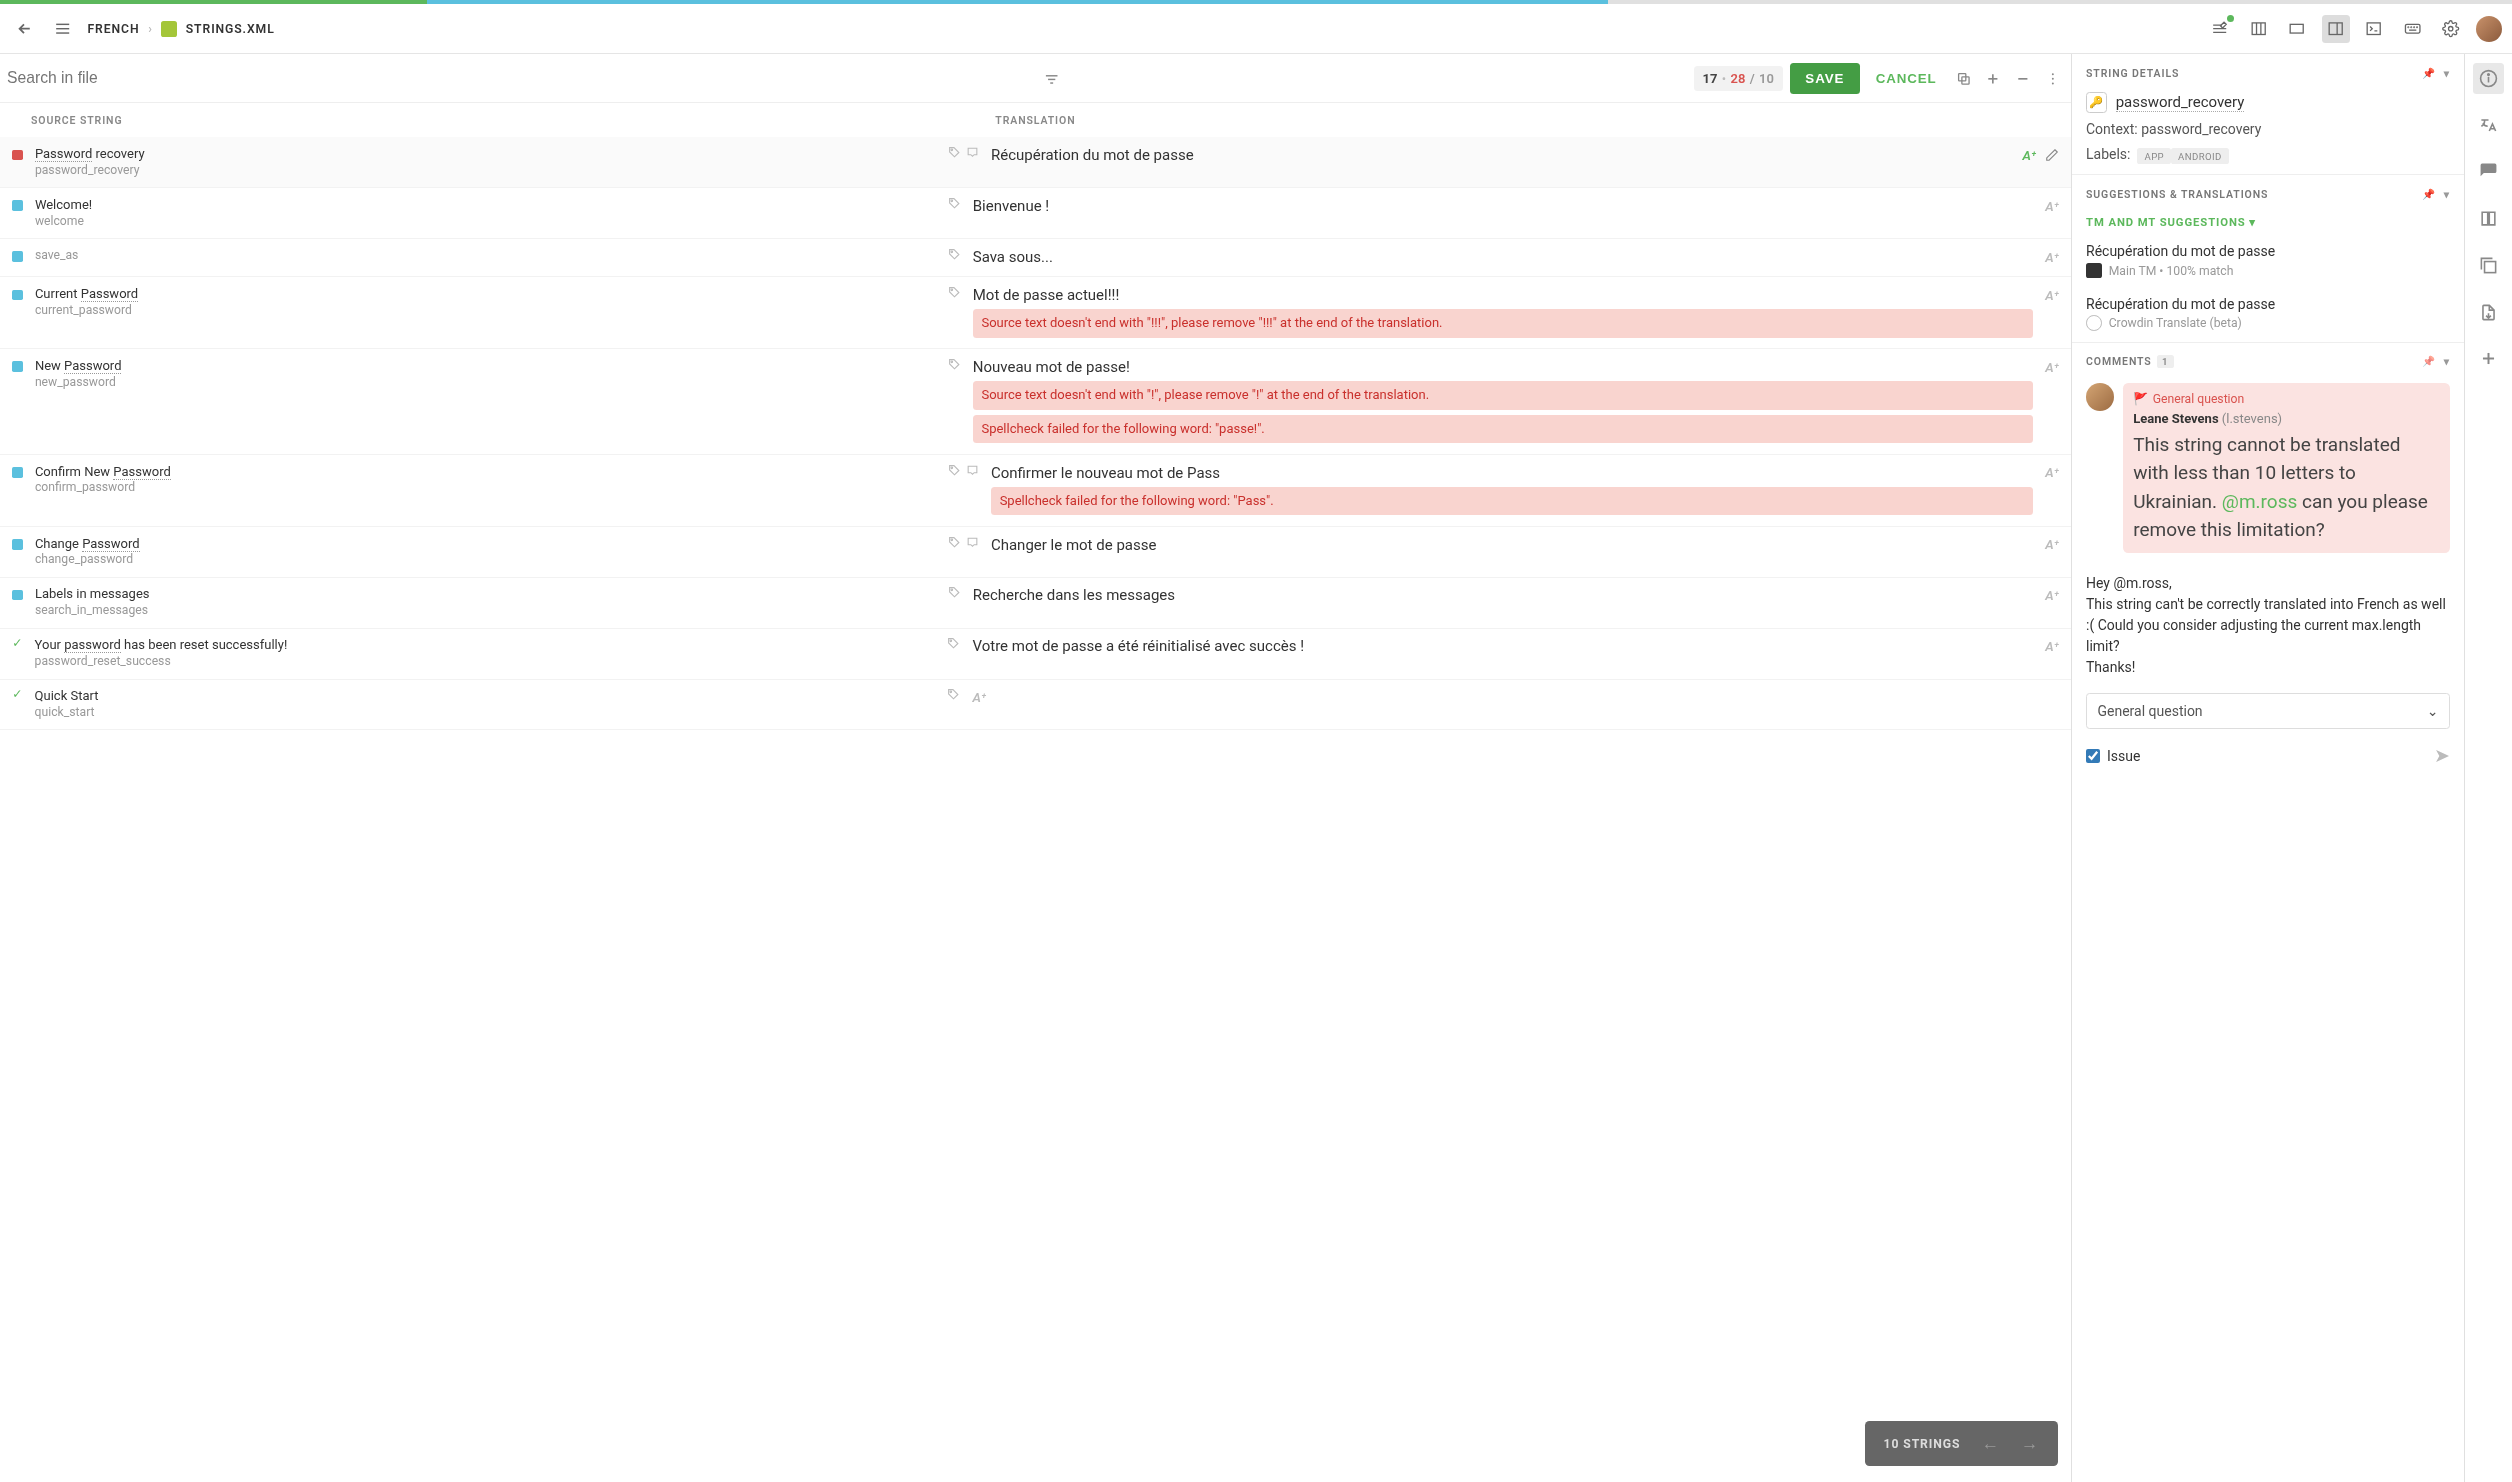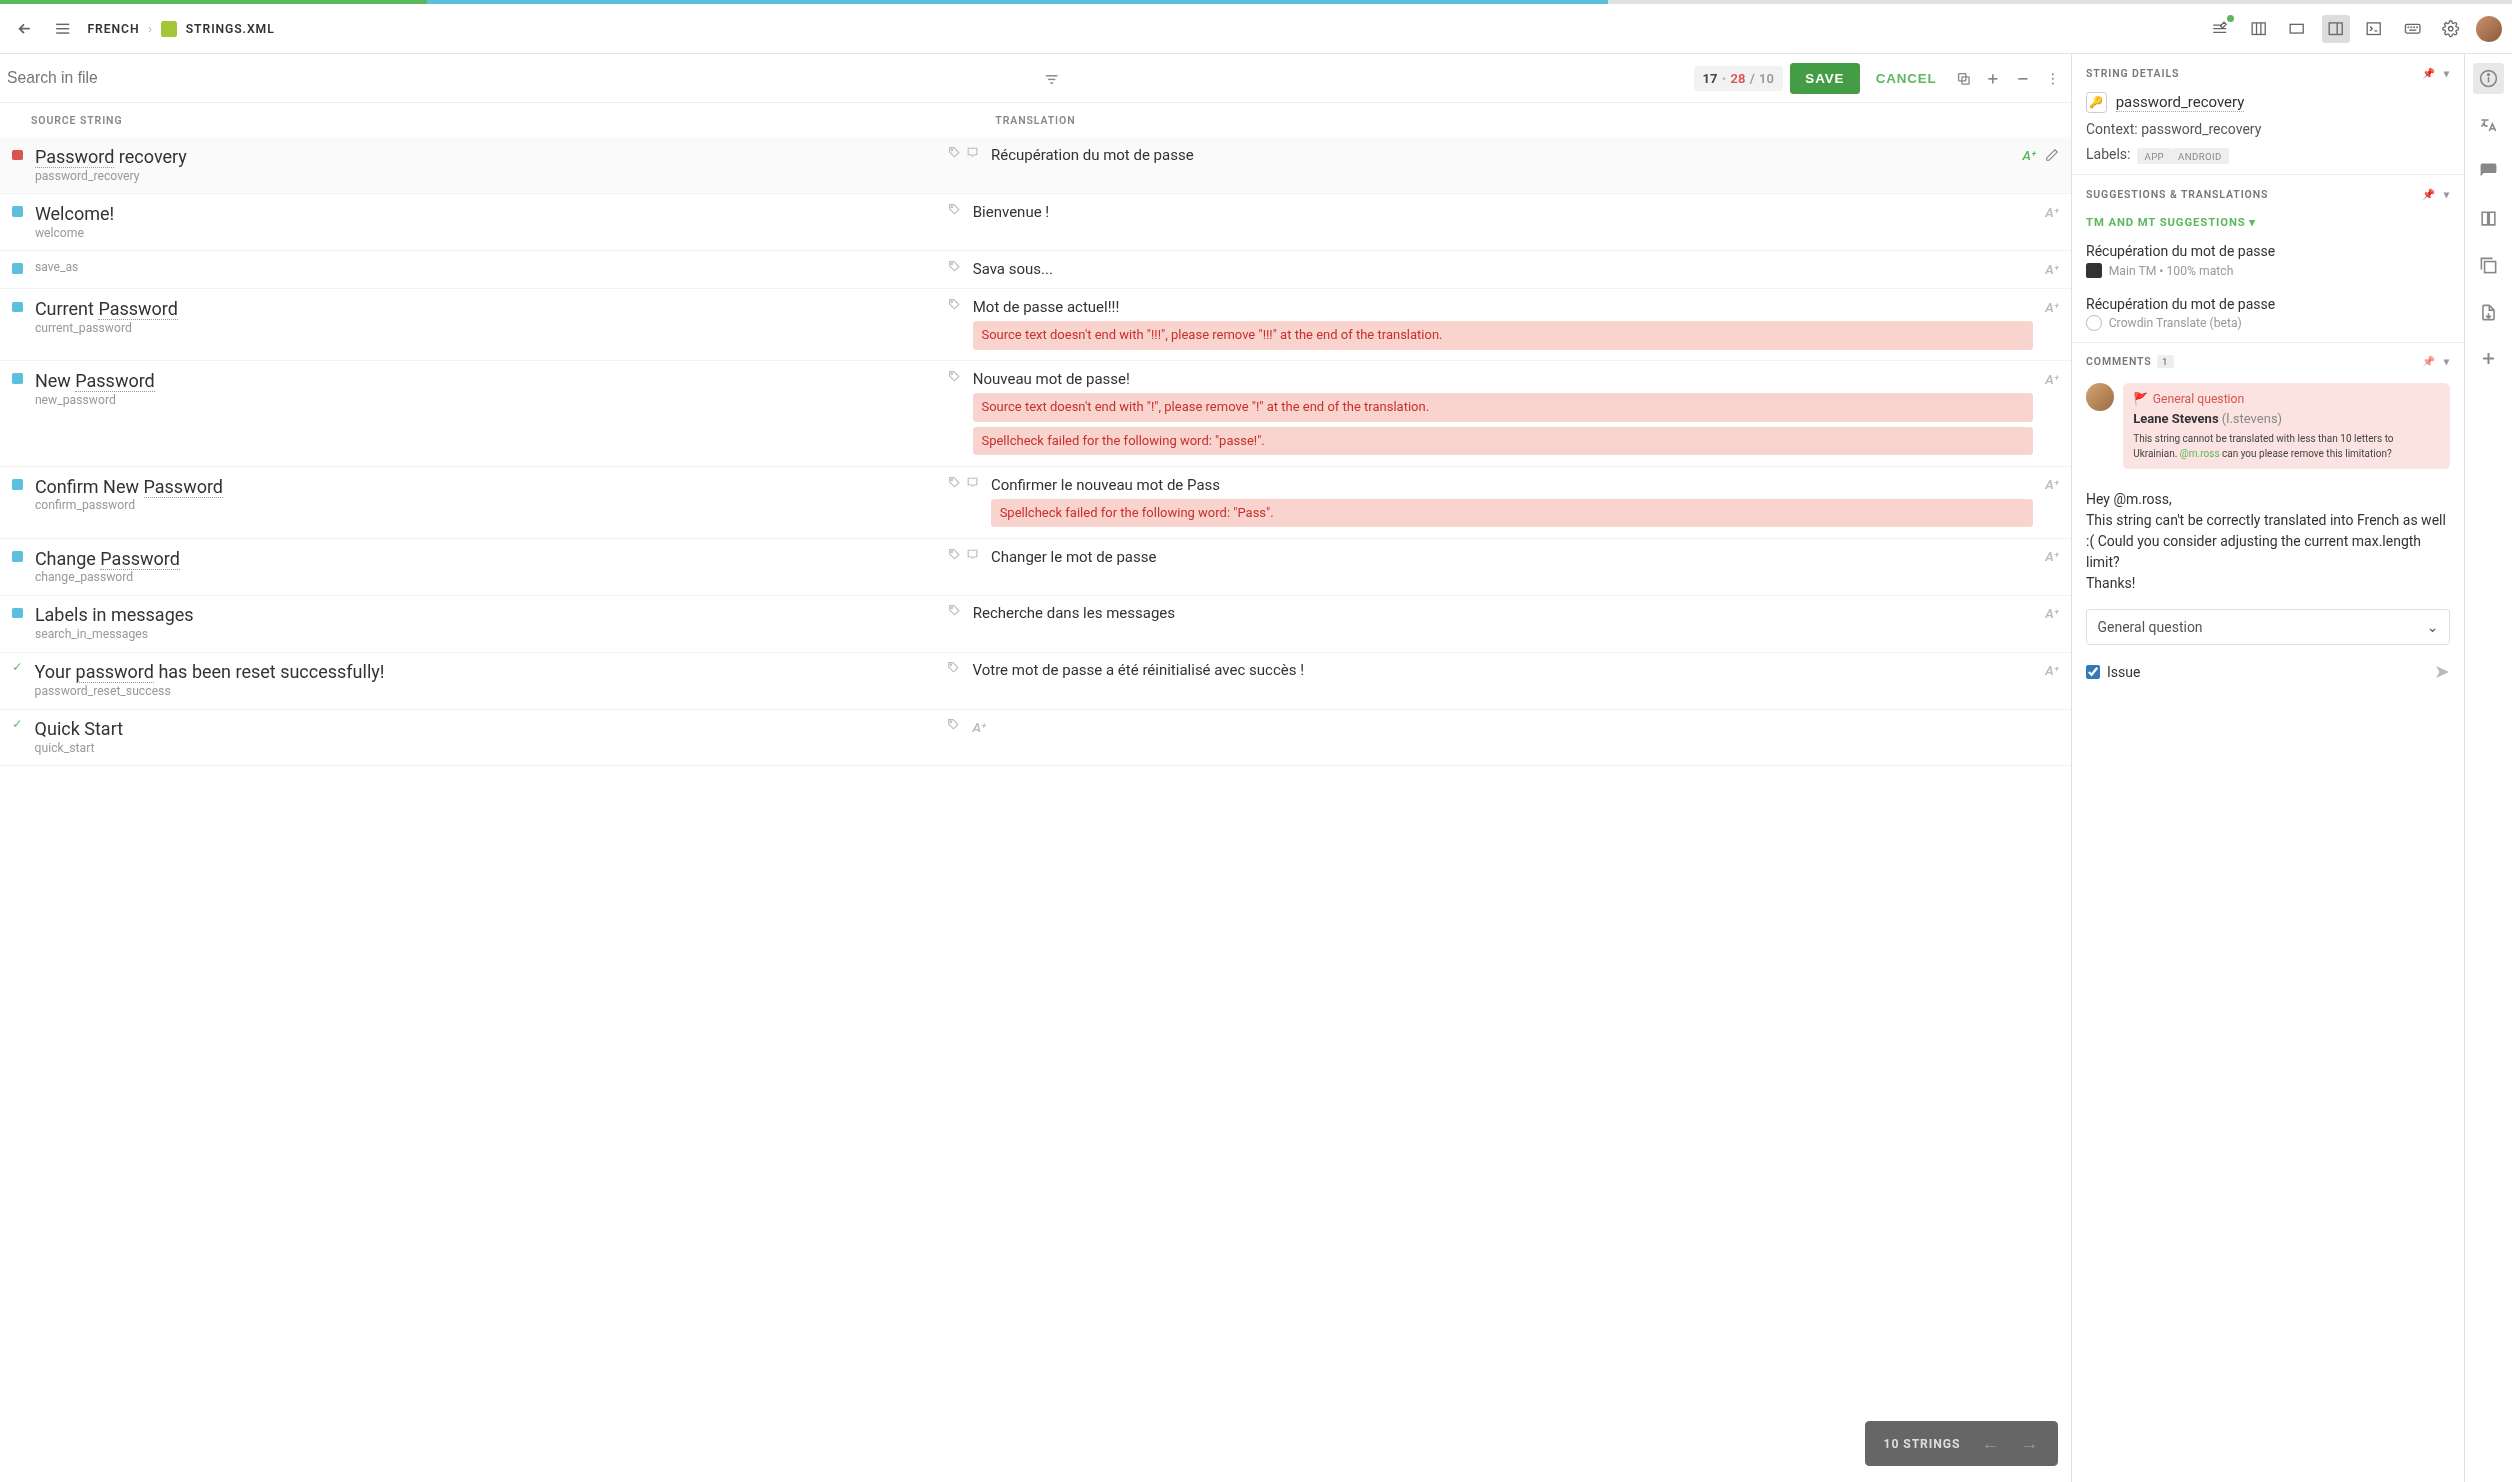--- a/index.html
+++ b/index.html
@@ -39,21 +39,21 @@
 .col-trans { flex: 1; }
 
 .strings { flex: 1; overflow-y: auto; }
 .row { display: flex; padding: 8.7px 12.2px 10.5px; border-bottom: 0.9px solid #f2f2f2; gap: 12.2px; }
 .row.selected { background: #fafafa; }
 .status-dot { width: 10.5px; height: 10.5px; border-radius: 1.7px; margin-top: 3.5px; flex-shrink: 0; }
 .dot-red { background: #d9534f; }
 .dot-blue { background: #5bc0de; }
 .dot-green-check { color: #5cb85c; font-size: 12.2px; line-height: 1; }
 .src-col { width: 44%; }
-.src-title { font-size: 18px; color: #333; margin-bottom: 1.7px; }
+.src-title { font-size: 13px; color: #333; margin-bottom: 1.7px; }
 .src-title .underline { border-bottom: 0.9px dotted #999; }
 .src-key { font-size: 12.2px; color: #999; }
 .src-icons { display: flex; gap: 5.2px; color: #bbb; font-size: 12.2px; align-items: flex-start; }
 .trans-col { flex: 1; }
 .trans-text { font-size: 15px; color: #333; }
 .warn-box { background: #f9d4cf; color: #c9302c; padding: 5.2px 8.7px; border-radius: 3.5px; margin-top: 5.2px; font-size: 13px; line-height: 1.4; }
 .trail-icons { display: flex; gap: 8.7px; color: #bbb; align-items: flex-start; padding-top: 1.7px; }
 .ai-green { color: #5cb85c; }
 
 .bottom-pill { position: absolute; bottom: 15.7px; right: 454px; background: #666; color: #ddd; border-radius: 4.4px; padding: 12.2px 19px; display: flex; align-items: center; gap: 21px; font-weight: 700; letter-spacing: 0.9px; }
@@ -79,21 +79,21 @@
 .sug-badge.outline { background: none; border: 1.3px solid #bbb; border-radius: 50%; }
 
 .comment-count { background: #eee; color: #888; padding: 0.9px 5.2px; border-radius: 2.6px; font-size: 9.6px; margin-left: 5.2px; }
 .comment-card { margin: 7px 14px 10.5px; display: flex; gap: 8.7px; }
 .comment-avatar { width: 28px; height: 28px; border-radius: 50%; background: linear-gradient(135deg,#d4a574,#9c6b42); flex-shrink:0; }
 .comment-body { flex: 1; background: #fbe3e1; border-radius: 5.2px; padding: 8.7px 10.5px; }
 .comment-tag { color: #d9534f; font-size: 12.2px; display: flex; align-items: center; gap: 4.4px; margin-bottom: 4.4px; }
 .comment-author { font-size: 13px; margin-bottom: 5.2px; }
 .comment-author b { font-weight: 700; }
 .comment-author span { color: #888; }
-.comment-text { font-size: 10px; line-height: 1.5; color: #444; }
+.comment-text { font-size: 19px; line-height: 1.5; color: #444; }
 .mention { color: #5cb85c; }
 
 .draft { padding: 8.7px 14px 0; font-size: 14px; line-height: 1.5; color: #333; }
 .select-box { margin: 15.7px 14px 8.7px; border: 0.9px solid #ddd; border-radius: 3.5px; padding: 8.7px 10.5px; font-size: 14px; display: flex; justify-content: space-between; align-items: center; color: #555; }
 .issue-row { padding: 7px 14px 14px; display: flex; align-items: center; justify-content: space-between; }
 .issue-left { display: flex; align-items: center; gap: 7px; font-size: 14px; }
 .chk { width: 14px; height: 14px; accent-color: #337ab7; }
 .send-icon { color: #bbb; font-size: 19px; }
 
 .rail { width: 47px; display: flex; flex-direction: column; align-items: center; padding-top: 8.7px; gap: 15.7px; color: #888; }

